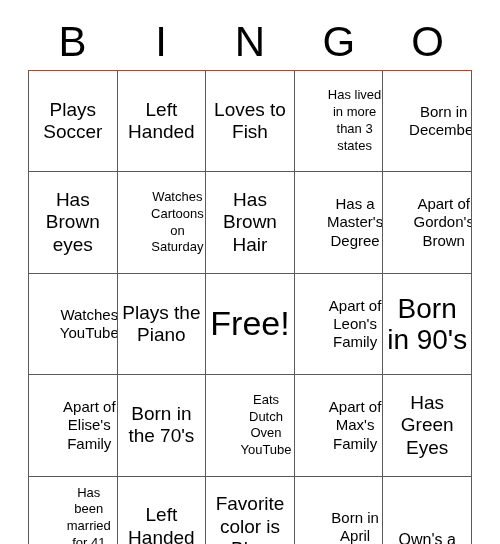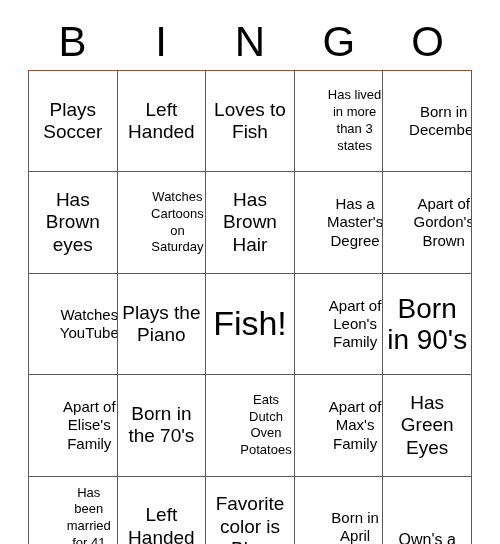--- a/index.html
+++ b/index.html
@@ -135,36 +135,36 @@
       <div class="cell fs-sm">
         <span class="cell-text">Apart of Gordon's Brown</span>
       </div>
       <div class="cell fs-sm">
         <span class="cell-text">Watches YouTube</span>
       </div>
       <div class="cell fs-md">
         <span class="cell-text">Plays the Piano</span>
       </div>
       <div class="cell fs-free">
-        <span class="cell-text">Fish!</span>
+        <span class="cell-text">Free!</span>
       </div>
       <div class="cell fs-sm">
         <span class="cell-text">Apart of Leon's Family</span>
       </div>
       <div class="cell fs-xl">
         <span class="cell-text">Born in 90's</span>
       </div>
       <div class="cell fs-sm">
         <span class="cell-text">Apart of Elise's Family</span>
       </div>
       <div class="cell fs-md">
         <span class="cell-text">Born in the 70's</span>
       </div>
       <div class="cell fs-xs">
-        <span class="cell-text">Eats Dutch Oven Potatoes</span>
+        <span class="cell-text">Eats Dutch Oven YouTube</span>
       </div>
       <div class="cell fs-sm">
         <span class="cell-text">Apart of Max's Family</span>
       </div>
       <div class="cell fs-md">
         <span class="cell-text">Has Green Eyes</span>
       </div>
       <div class="cell fs-xs">
         <span class="cell-text">Has been married for 41 years</span>
       </div>

